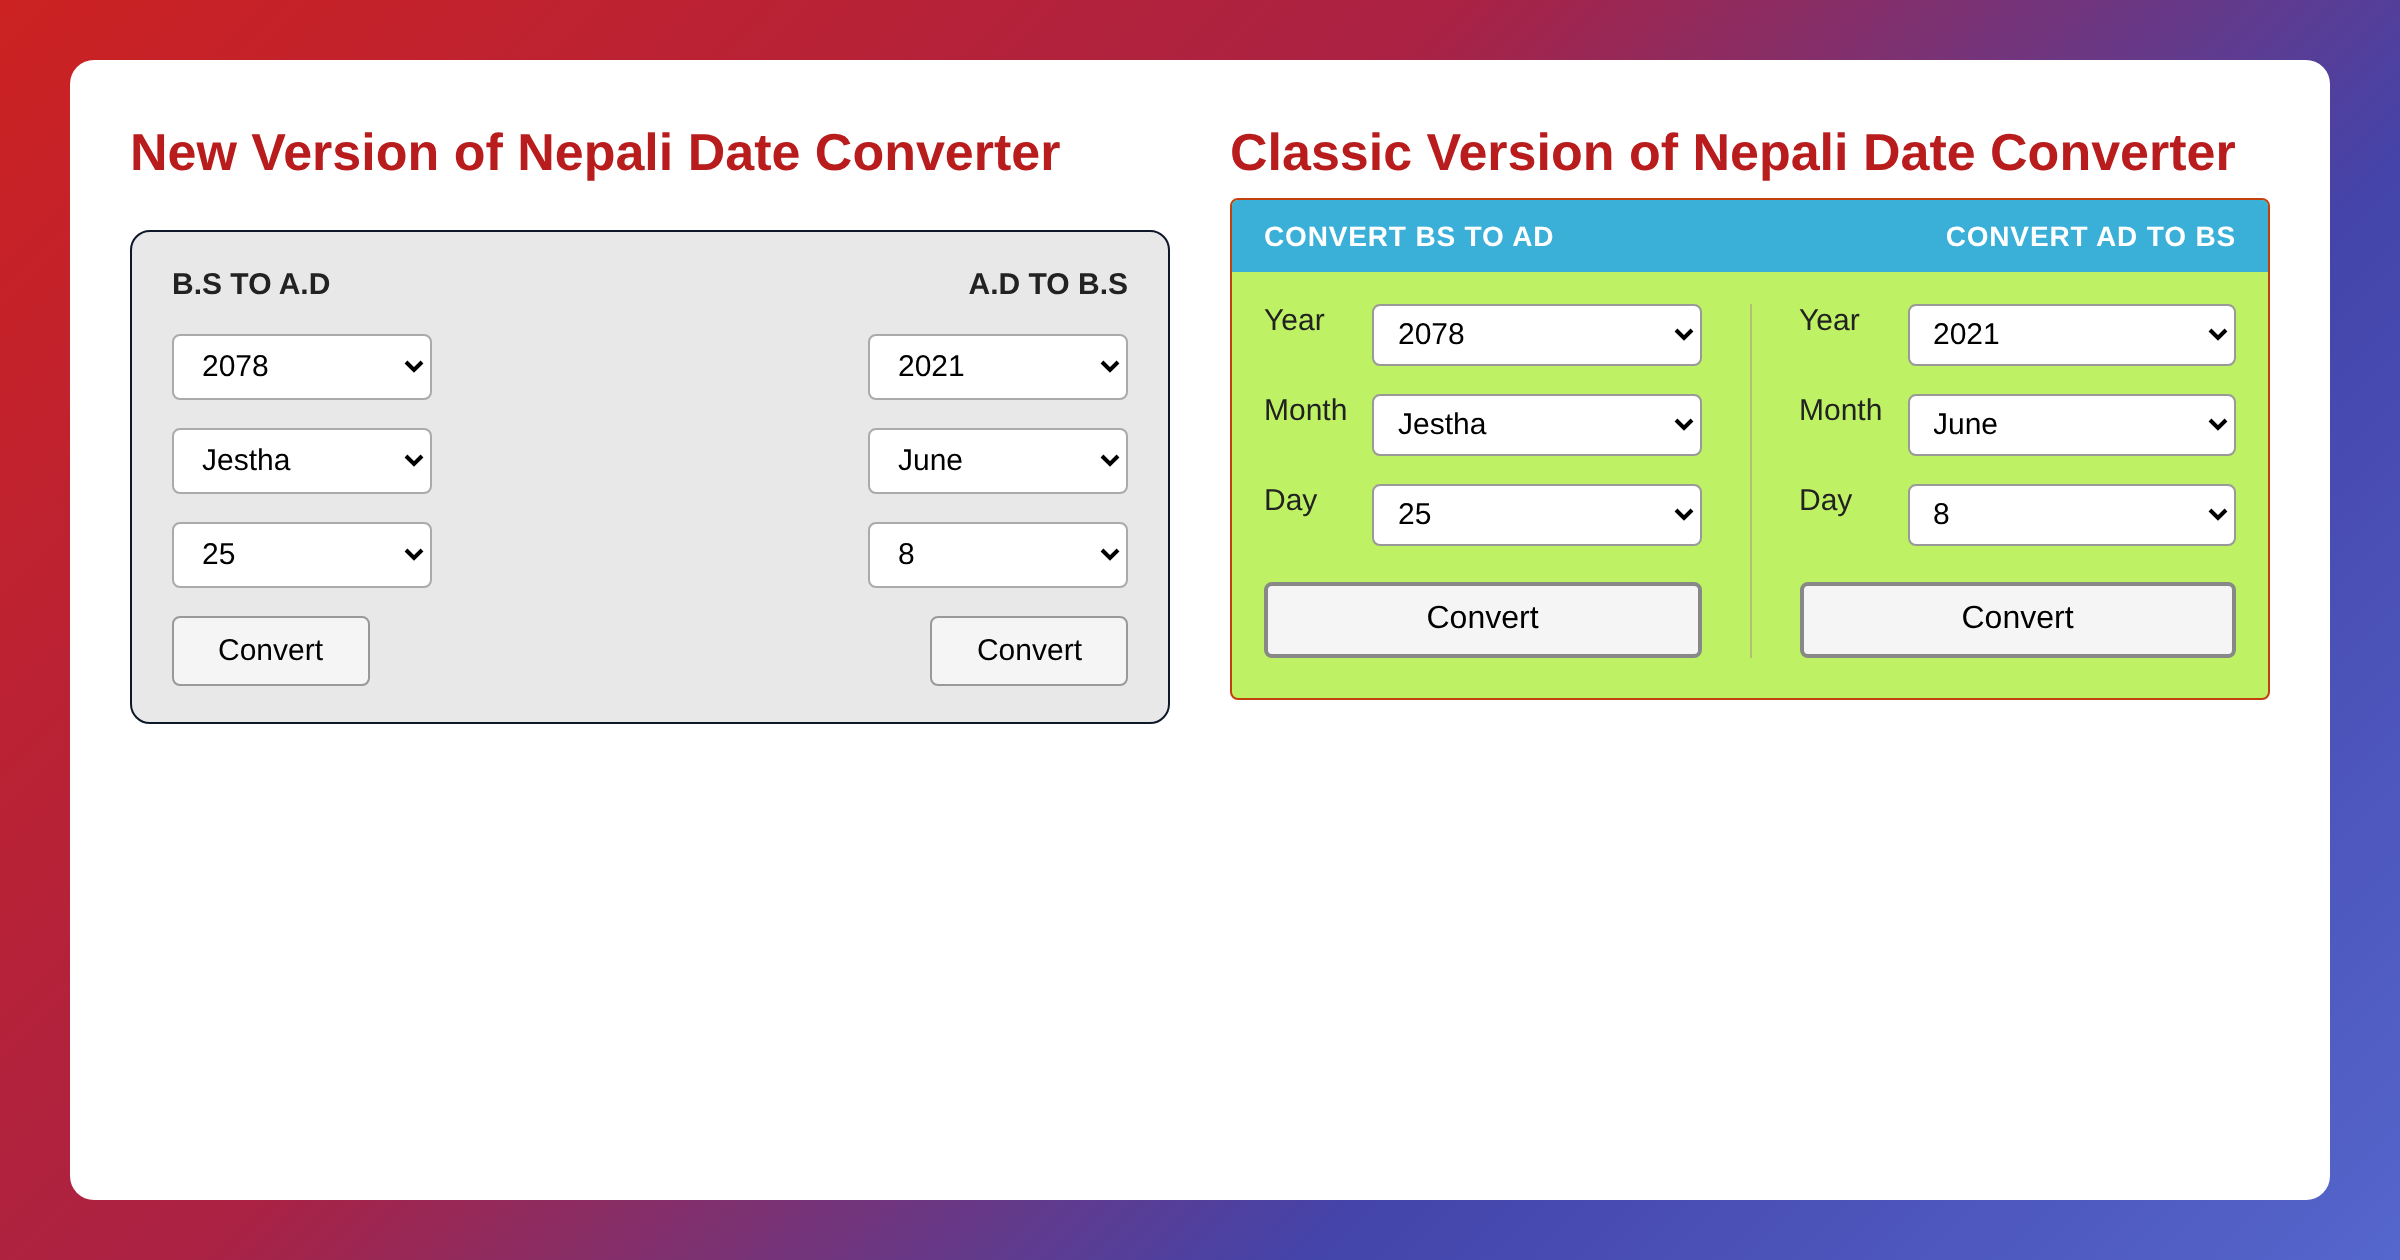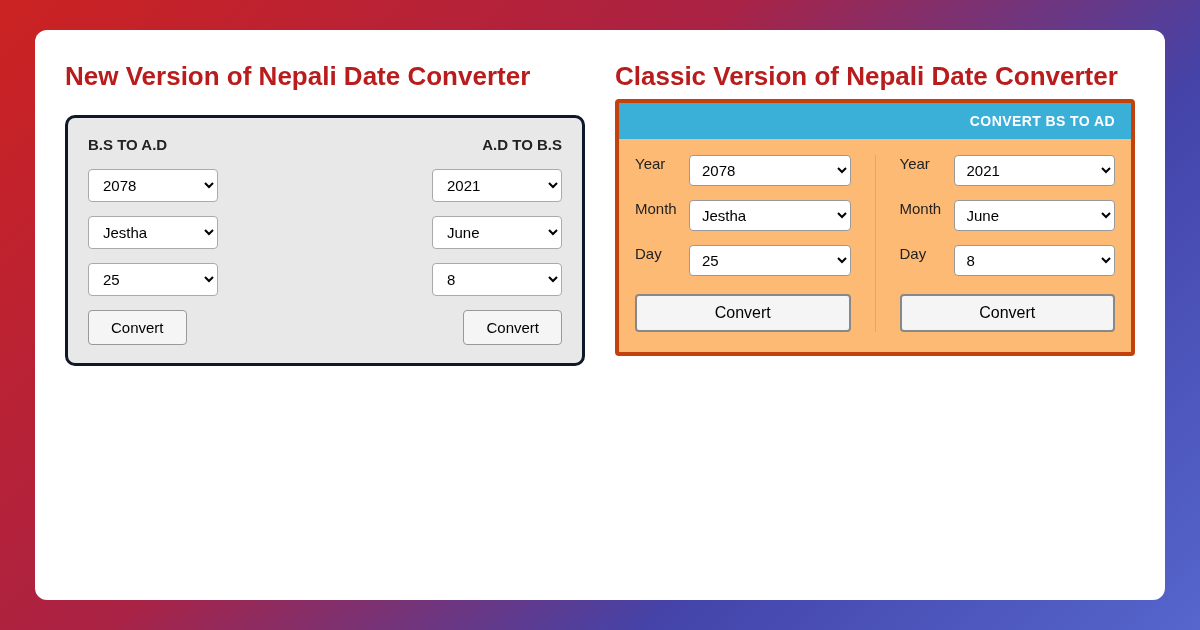--- a/index.html
+++ b/index.html
@@ -37,21 +37,21 @@
       font-size: 26px;
       font-weight: 900;
       color: #b91c1c;
       line-height: 1.25;
       margin-bottom: 6px;
     }
 
     .new-converter-box {
       background: #e8e8e8;
       border-radius: 10px;
-      border: 3px solid #0f172a;
+      border: 1px solid #0f172a;
       padding: 18px 20px;
       display: flex;
       flex-direction: column;
       gap: 14px;
     }
 
     .col-header {
       font-weight: bold;
       font-size: 15px;
       color: #222;
@@ -99,24 +99,24 @@
 
     
     .right-panel {
       flex: 1;
       display: flex;
       flex-direction: column;
       gap: 0;
     }
 
     .classic-converter-box {
-      background: #fdba74;
+      background: #bef264;
       border-radius: 4px;
       overflow: hidden;
-      border: 4px solid #c2410c;
+      border: 1px solid #c2410c;
     }
 
     .classic-header-row {
       display: flex;
       flex-direction: row;
       background: #3ab0d8;
     }
 
     .classic-header-cell {
       flex: 1;
@@ -249,20 +249,21 @@
     </div>
   </div>
 
   <div class="right-panel">
     <div class="panel-title">Classic Version of Nepali Date Converter</div>
 
     <div class="classic-converter-box">
 
       <div class="classic-header-row">
         <div class="classic-header-cell">CONVERT BS TO AD</div>
+        <div class="classic-header-cell">CONVERT AD TO BS</div>
       </div>
 
       <div class="classic-body">
 
         <div class="classic-col">
           <div class="classic-field-row">
             <span class="classic-label">Year</span>
             <select class="classic-select">
               <option>2078</option>
               <option>2077</option>

